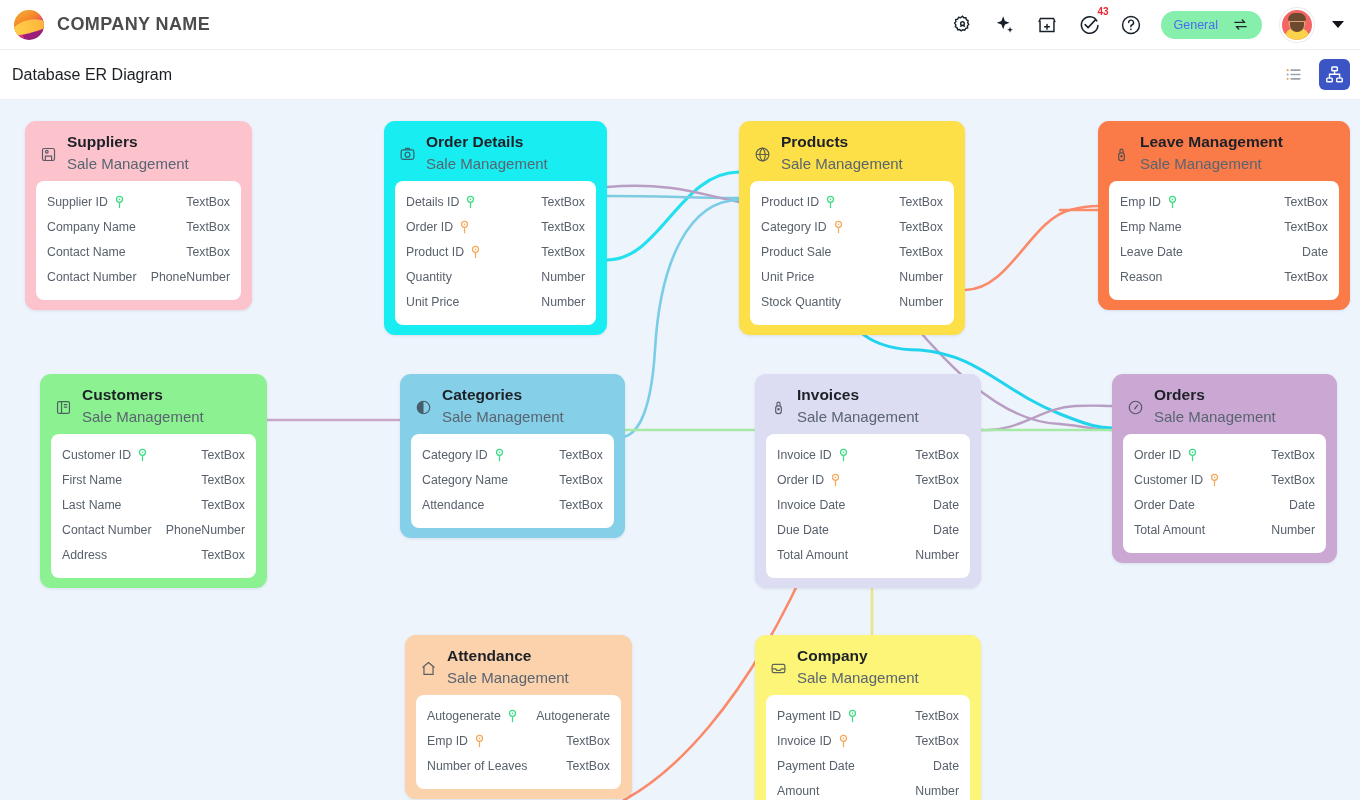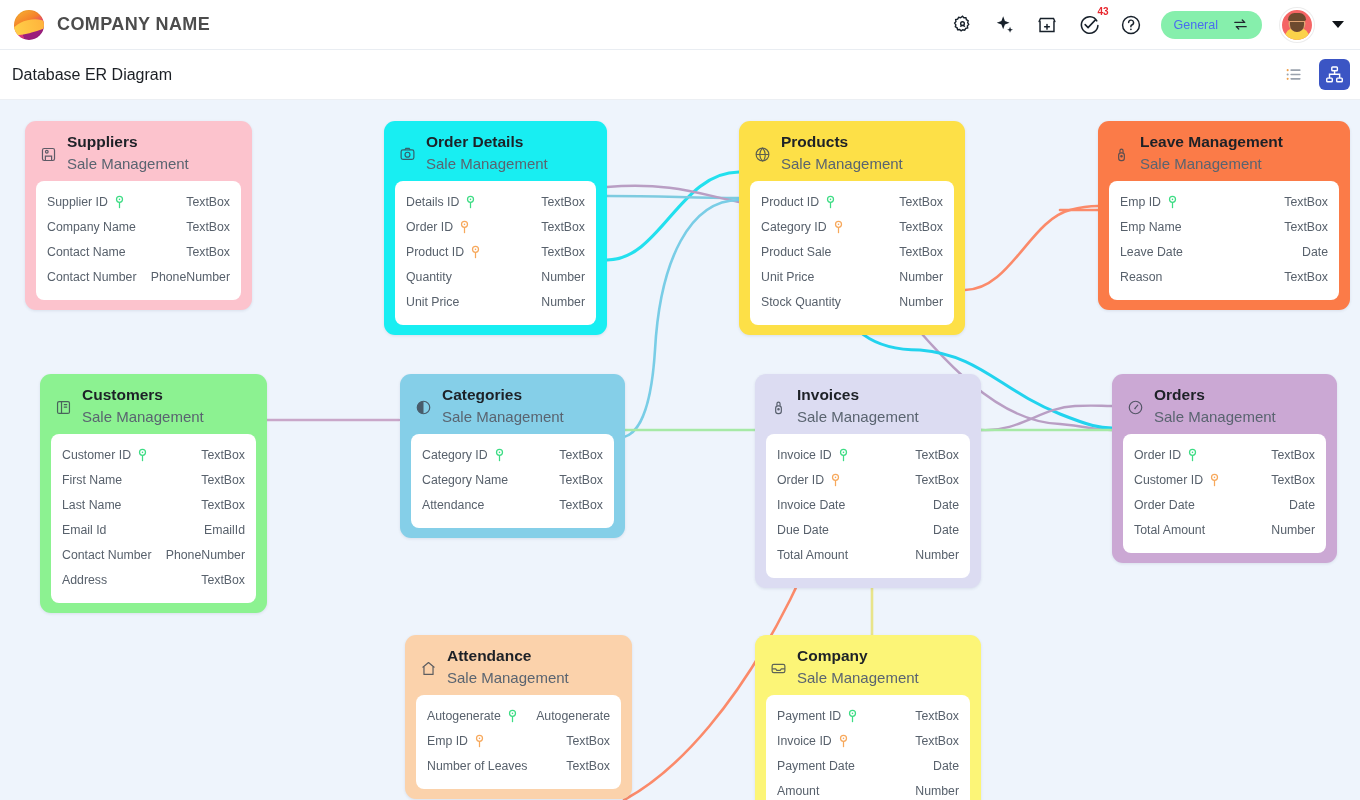--- a/index.html
+++ b/index.html
@@ -501,26 +501,20 @@
             <span class="field-type">TextBox</span>
           </div>
           <div class="field">
             <span class="field-name">
               <span>Last Name</span>
             </span>
             <span class="field-type">TextBox</span>
           </div>
           <div class="field">
             <span class="field-name">
-              <span>Email Id</span>
-            </span>
-            <span class="field-type">EmailId</span>
-          </div>
-          <div class="field">
-            <span class="field-name">
               <span>Contact Number</span>
             </span>
             <span class="field-type">PhoneNumber</span>
           </div>
           <div class="field">
             <span class="field-name">
               <span>Address</span>
             </span>
             <span class="field-type">TextBox</span>
           </div>

